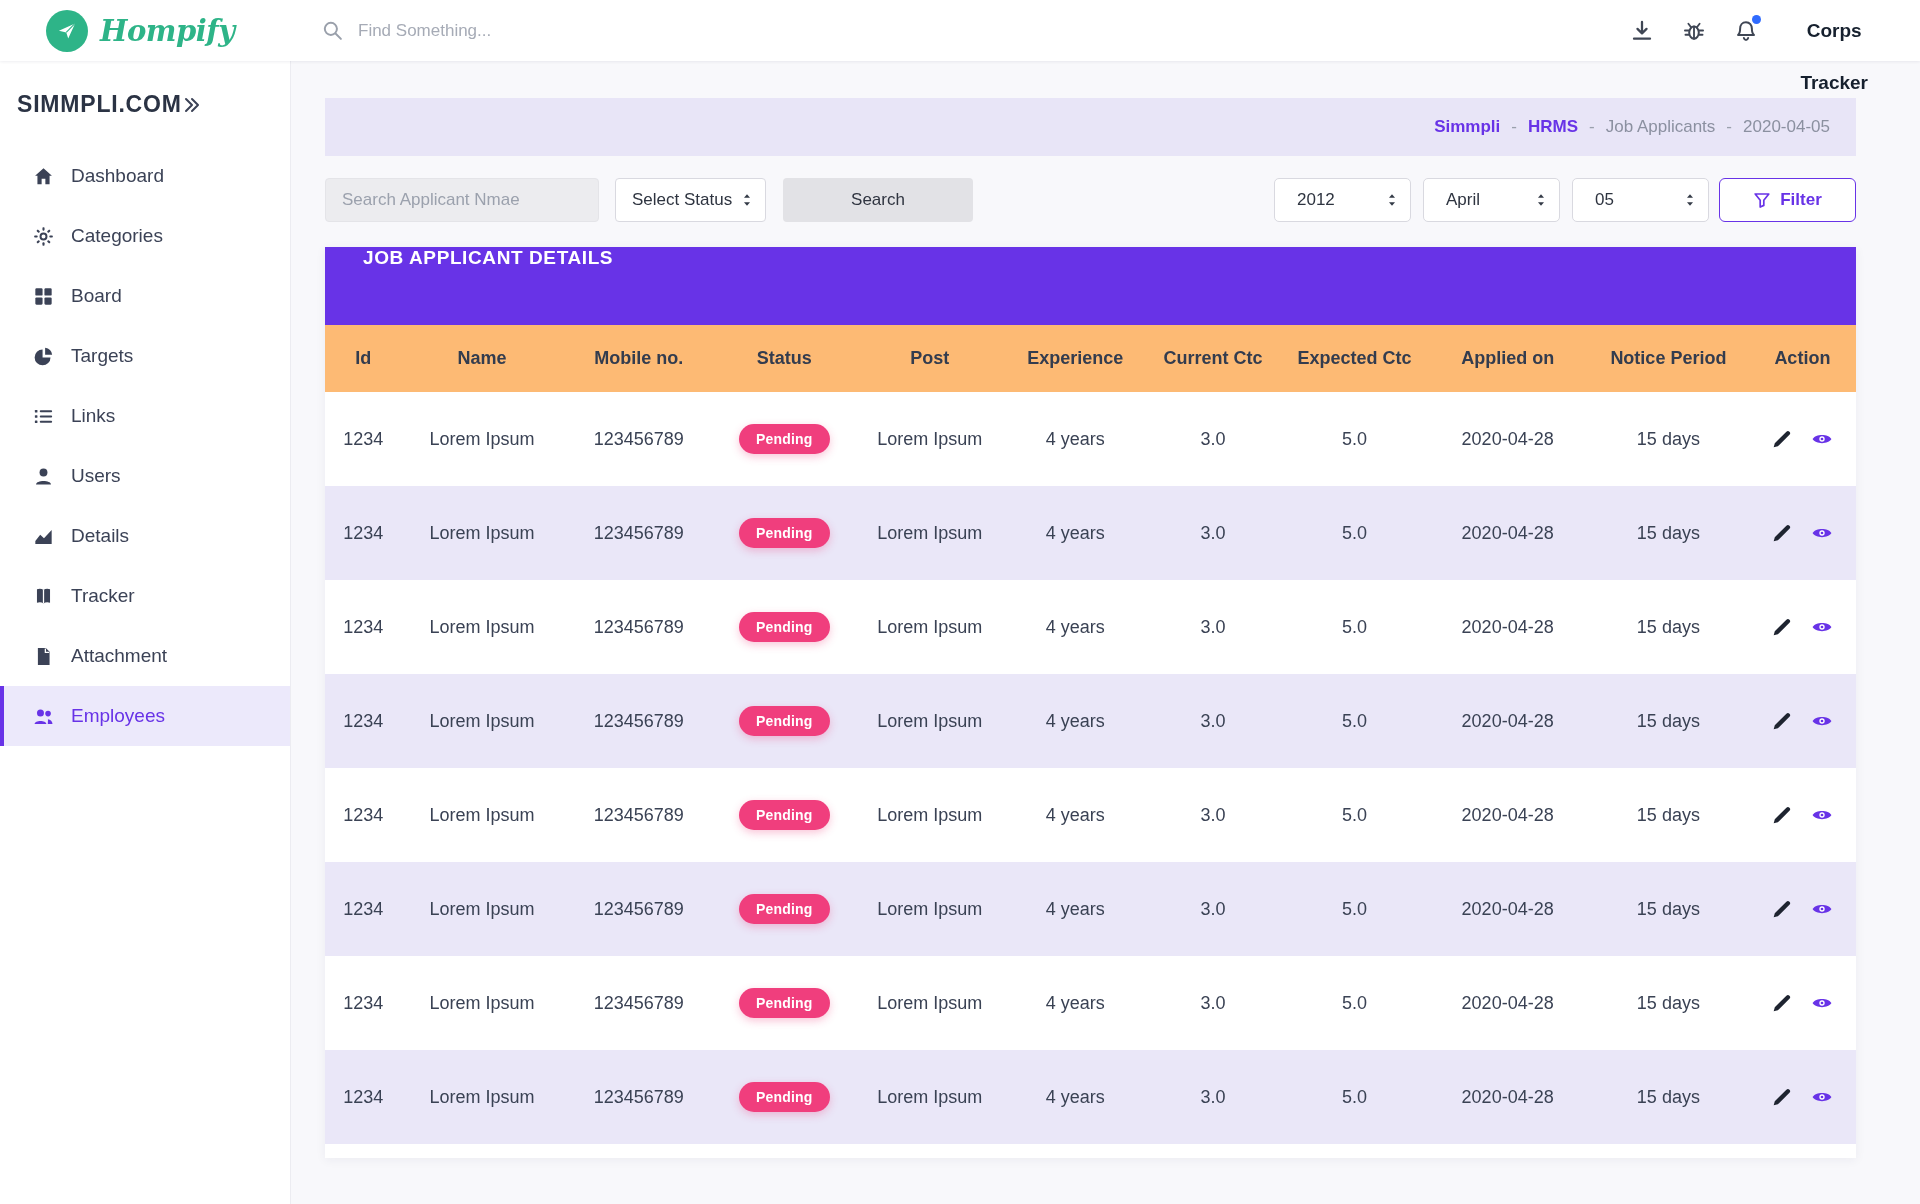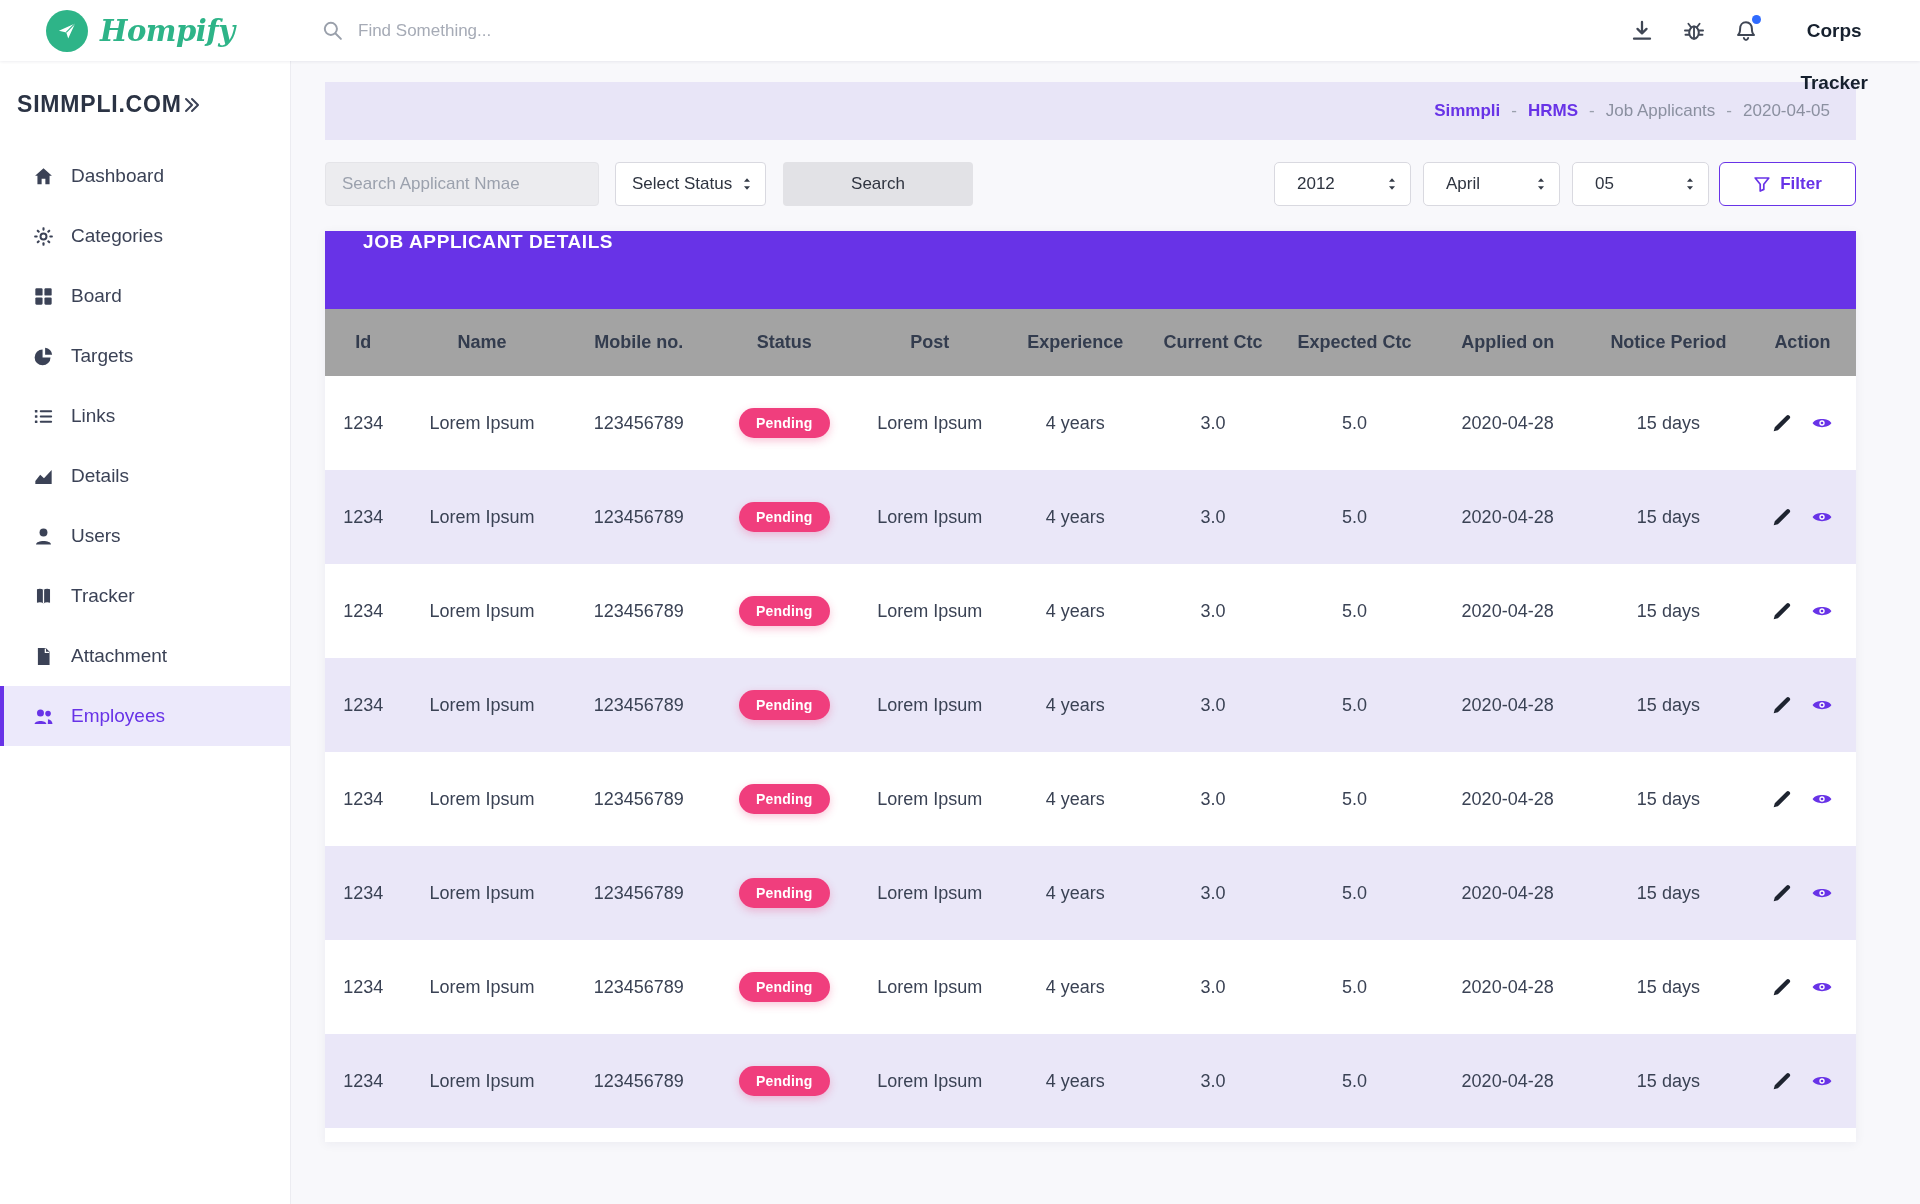--- a/index.html
+++ b/index.html
@@ -62,21 +62,21 @@
     height:60px; display:flex; align-items:center; gap:17px;
     padding-left:29px; border-left:4px solid transparent; cursor:pointer;
   }
   .side-icon { width:21px; height:21px; color:#3b4256; }
   .side-icon svg { width:21px; height:21px; }
   .side-label { font-size:19px; font-weight:500; color:#3b4256; }
   .side-item.active { background:#ece9fb; border-left-color:var(--accent); }
   .side-item.active .side-icon, .side-item.active .side-label { color:var(--accent); }
 
   
-  .main { flex:1; padding:21px 64px 0 34px; }
+  .main { flex:1; padding:37px 64px 0 34px; }
 
   .breadcrumb-bar {
     height:58px; background:var(--bc-lavender);
     display:flex; align-items:center; justify-content:flex-end;
     padding-right:26px; gap:11px; font-size:17px;
   }
   .bc-item.link { color:var(--accent); font-weight:600; cursor:pointer; }
   .bc-item.current { color:#8b90a0; font-weight:500; }
   .bc-sep { color:#9aa0ac; }
 
@@ -114,21 +114,21 @@
   .funnel-icon svg { width:18px; height:18px; }
 
   
   .table-card { margin-top:25px; background:#fff; box-shadow:0 2px 10px rgba(40,40,90,.06); padding-bottom:14px; }
   .table-title-bar {
     height:78px; background:var(--accent); display:flex; align-items:flex-start; padding-left:38px;
   }
   .table-title { color:#fff; font-size:19px; font-weight:700; letter-spacing:.6px; }
   table.jobs-table { width:100%; border-collapse:collapse; table-layout:fixed; }
   .jobs-table th {
-    height:67px; font-size:18px; font-weight:600; color:#333c4e; text-align:center; background:#a3a3a3;
+    height:67px; font-size:18px; font-weight:600; color:#333c4e; text-align:center; background:#fdba74;
   }
   .jobs-table td { height:94px; font-size:18px; color:#3a4254; text-align:center; }
   .jobs-table tbody tr:nth-child(even) { background:var(--lavender); }
   .jobs-table th:nth-child(1){width:5%}   .jobs-table th:nth-child(2){width:10.5%}
   .jobs-table th:nth-child(3){width:10%}  .jobs-table th:nth-child(4){width:9%}
   .jobs-table th:nth-child(5){width:10%}  .jobs-table th:nth-child(6){width:9%}
   .jobs-table th:nth-child(7){width:9%}   .jobs-table th:nth-child(8){width:9.5%}
   .jobs-table th:nth-child(9){width:10.5%}.jobs-table th:nth-child(10){width:10.5%}
   .jobs-table th:nth-child(11){width:7%}
   .badge {
@@ -258,34 +258,34 @@
               <rect x="1.6" y="12.4" width="2.2" height="2.2" rx=".5"></rect>
               <rect x="5.8" y="3.7" width="10.6" height="1.6" rx=".8"></rect>
               <rect x="5.8" y="8.2" width="10.6" height="1.6" rx=".8"></rect>
               <rect x="5.8" y="12.7" width="10.6" height="1.6" rx=".8"></rect>
             </svg>
           </span>
           <span class="side-label">Links</span>
         </div>
         <div class="side-item">
           <span class="side-icon">
-            <svg viewBox="0 0 18 18">
-              <path d="M2 15.5 V12.8 L6.2 7.6 L9.4 10.6 L16 3.4 V15.5 Z" fill="currentColor"></path>
-            </svg>
-          </span>
-          <span class="side-label">Details</span>
-        </div>
-        <div class="side-item">
-          <span class="side-icon">
             <svg viewBox="0 0 18 18" fill="currentColor">
               <circle cx="9" cy="5.6" r="3.4"></circle>
               <path d="M2.6 15.8 C2.6 11.8 15.4 11.8 15.4 15.8 Z"></path>
             </svg>
           </span>
           <span class="side-label">Users</span>
+        </div>
+        <div class="side-item">
+          <span class="side-icon">
+            <svg viewBox="0 0 18 18">
+              <path d="M2 15.5 V12.8 L6.2 7.6 L9.4 10.6 L16 3.4 V15.5 Z" fill="currentColor"></path>
+            </svg>
+          </span>
+          <span class="side-label">Details</span>
         </div>
         <div class="side-item">
           <span class="side-icon">
             <svg viewBox="0 0 18 18">
               <path d="M3.4 2.8 C5.4 2 7.4 2.2 9 3.4 C10.6 2.2 12.6 2 14.6 2.8 V14.4 C12.6 13.6 10.6 13.8 9 15 C7.4 13.8 5.4 13.6 3.4 14.4 Z" fill="currentColor"></path>
               <path d="M9 3.4 V15" stroke="#ffffff" stroke-width="1.1" fill="none"></path>
             </svg>
           </span>
           <span class="side-label">Tracker</span>
         </div>

